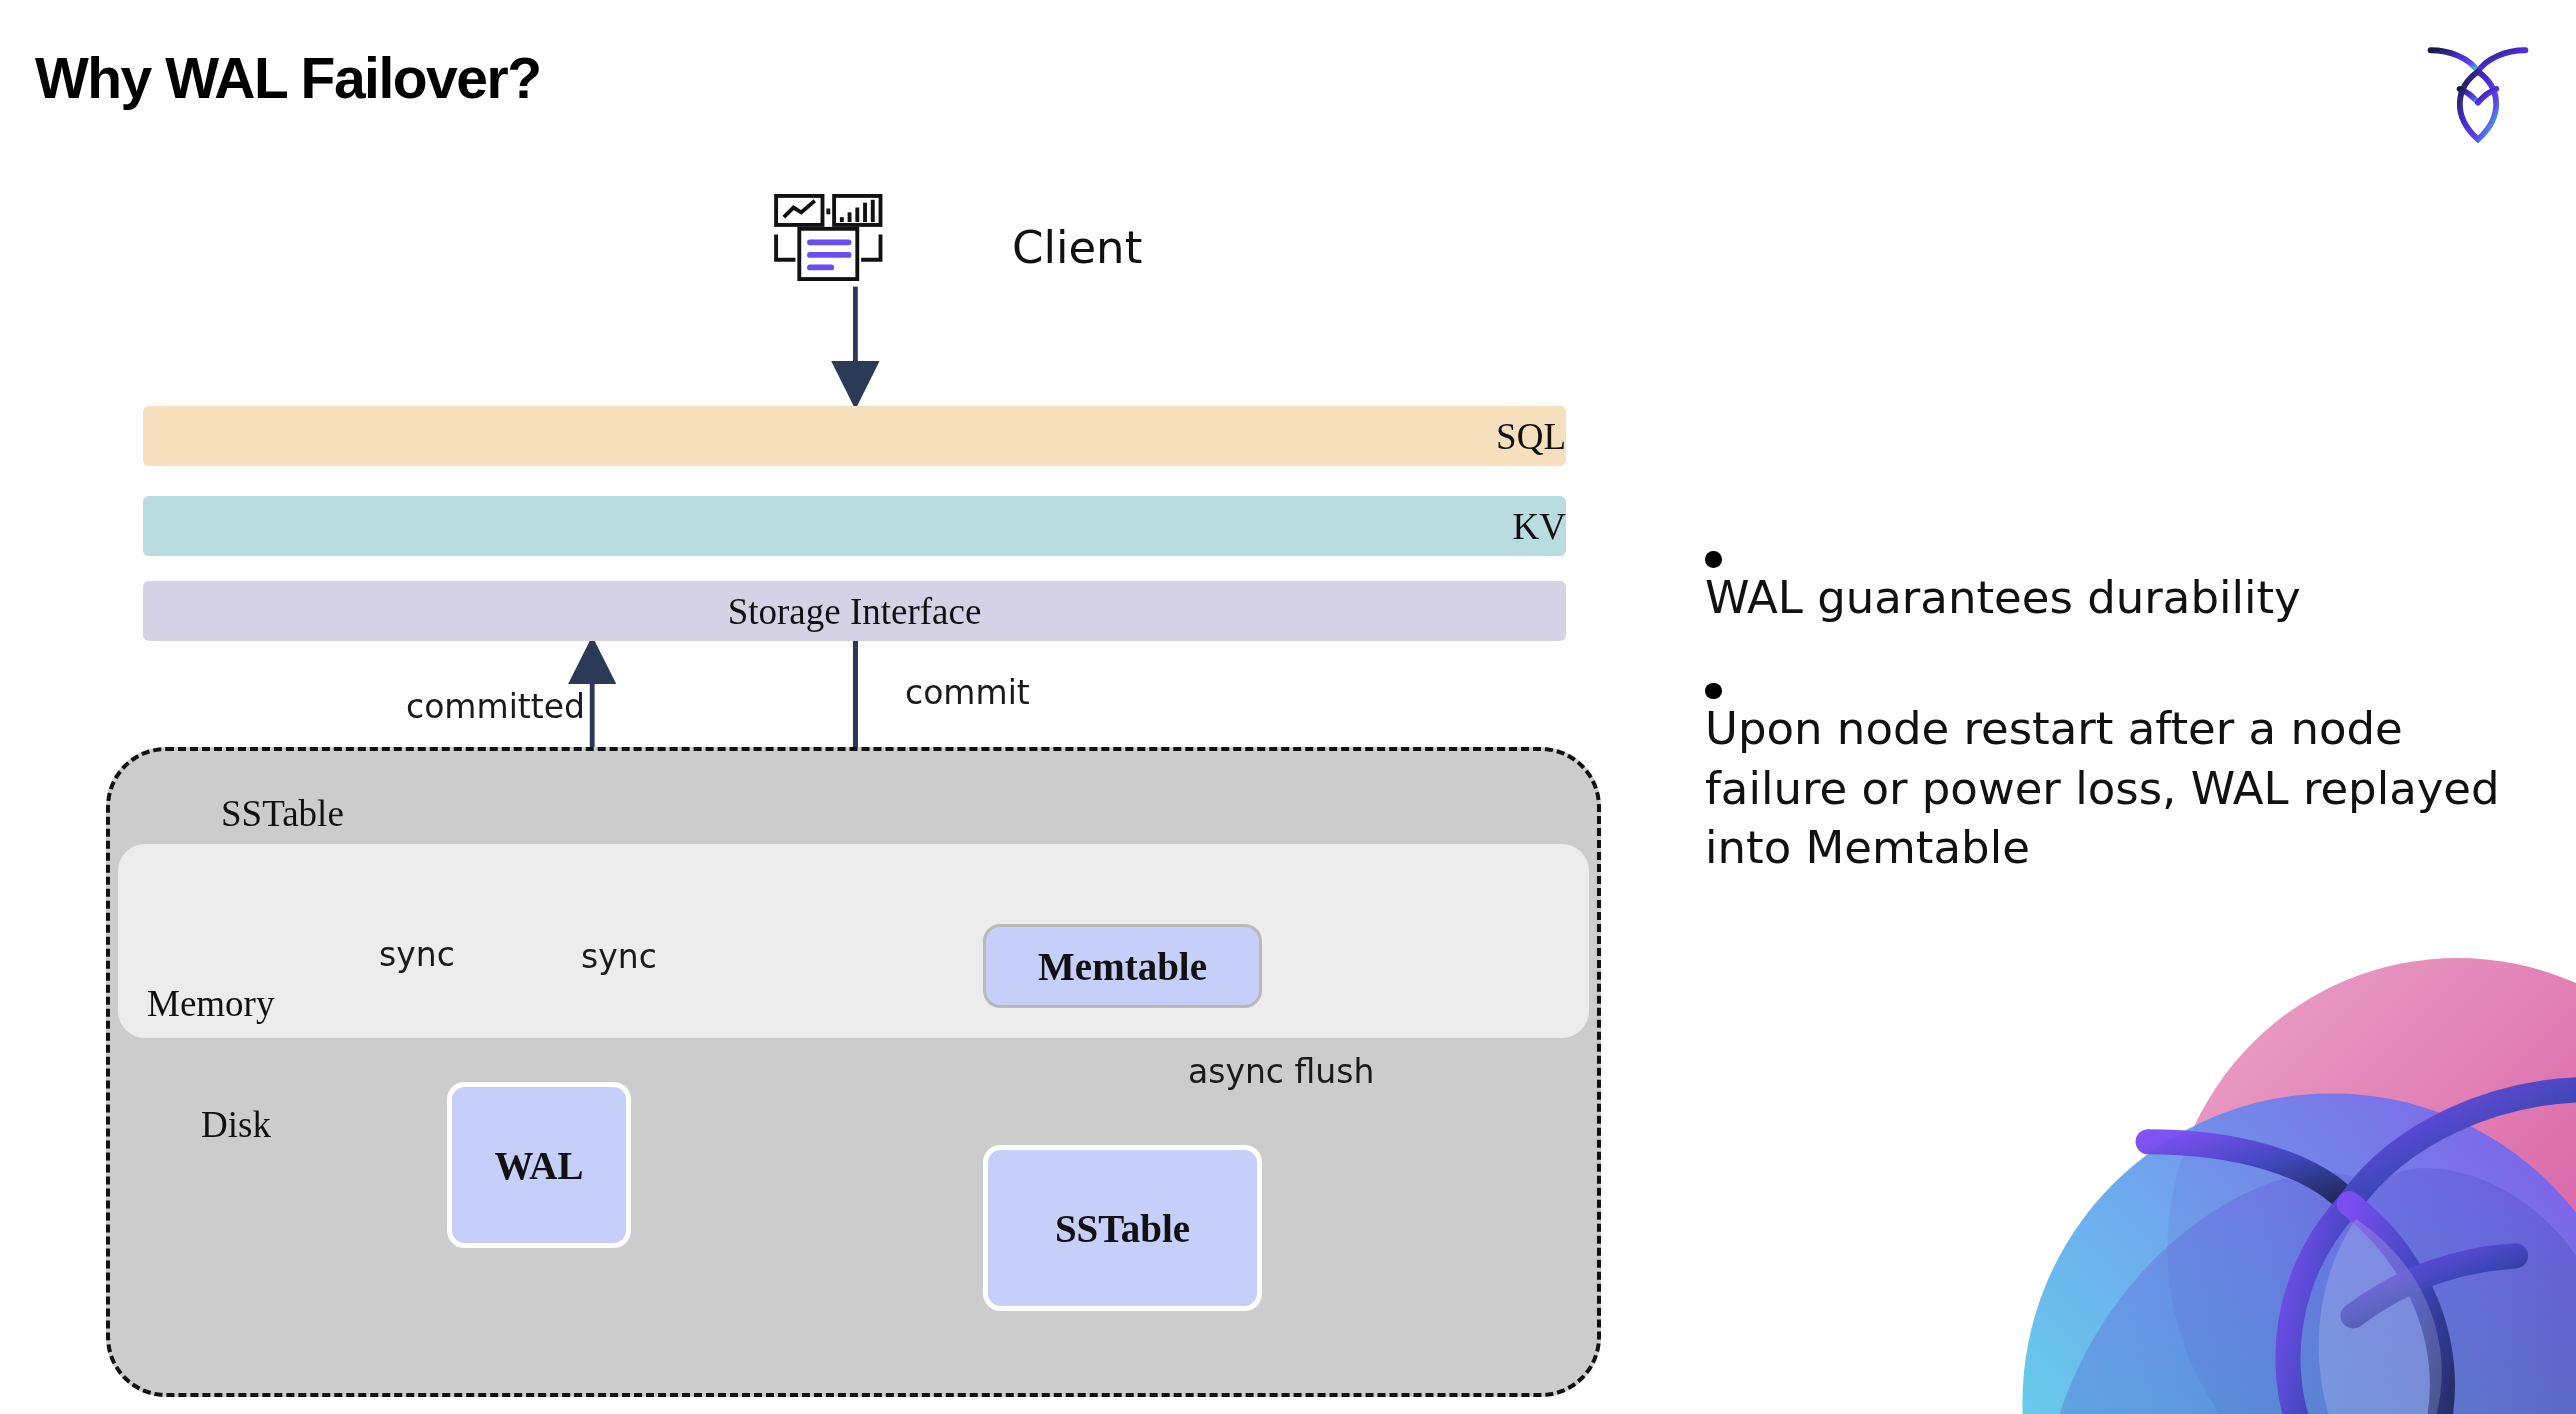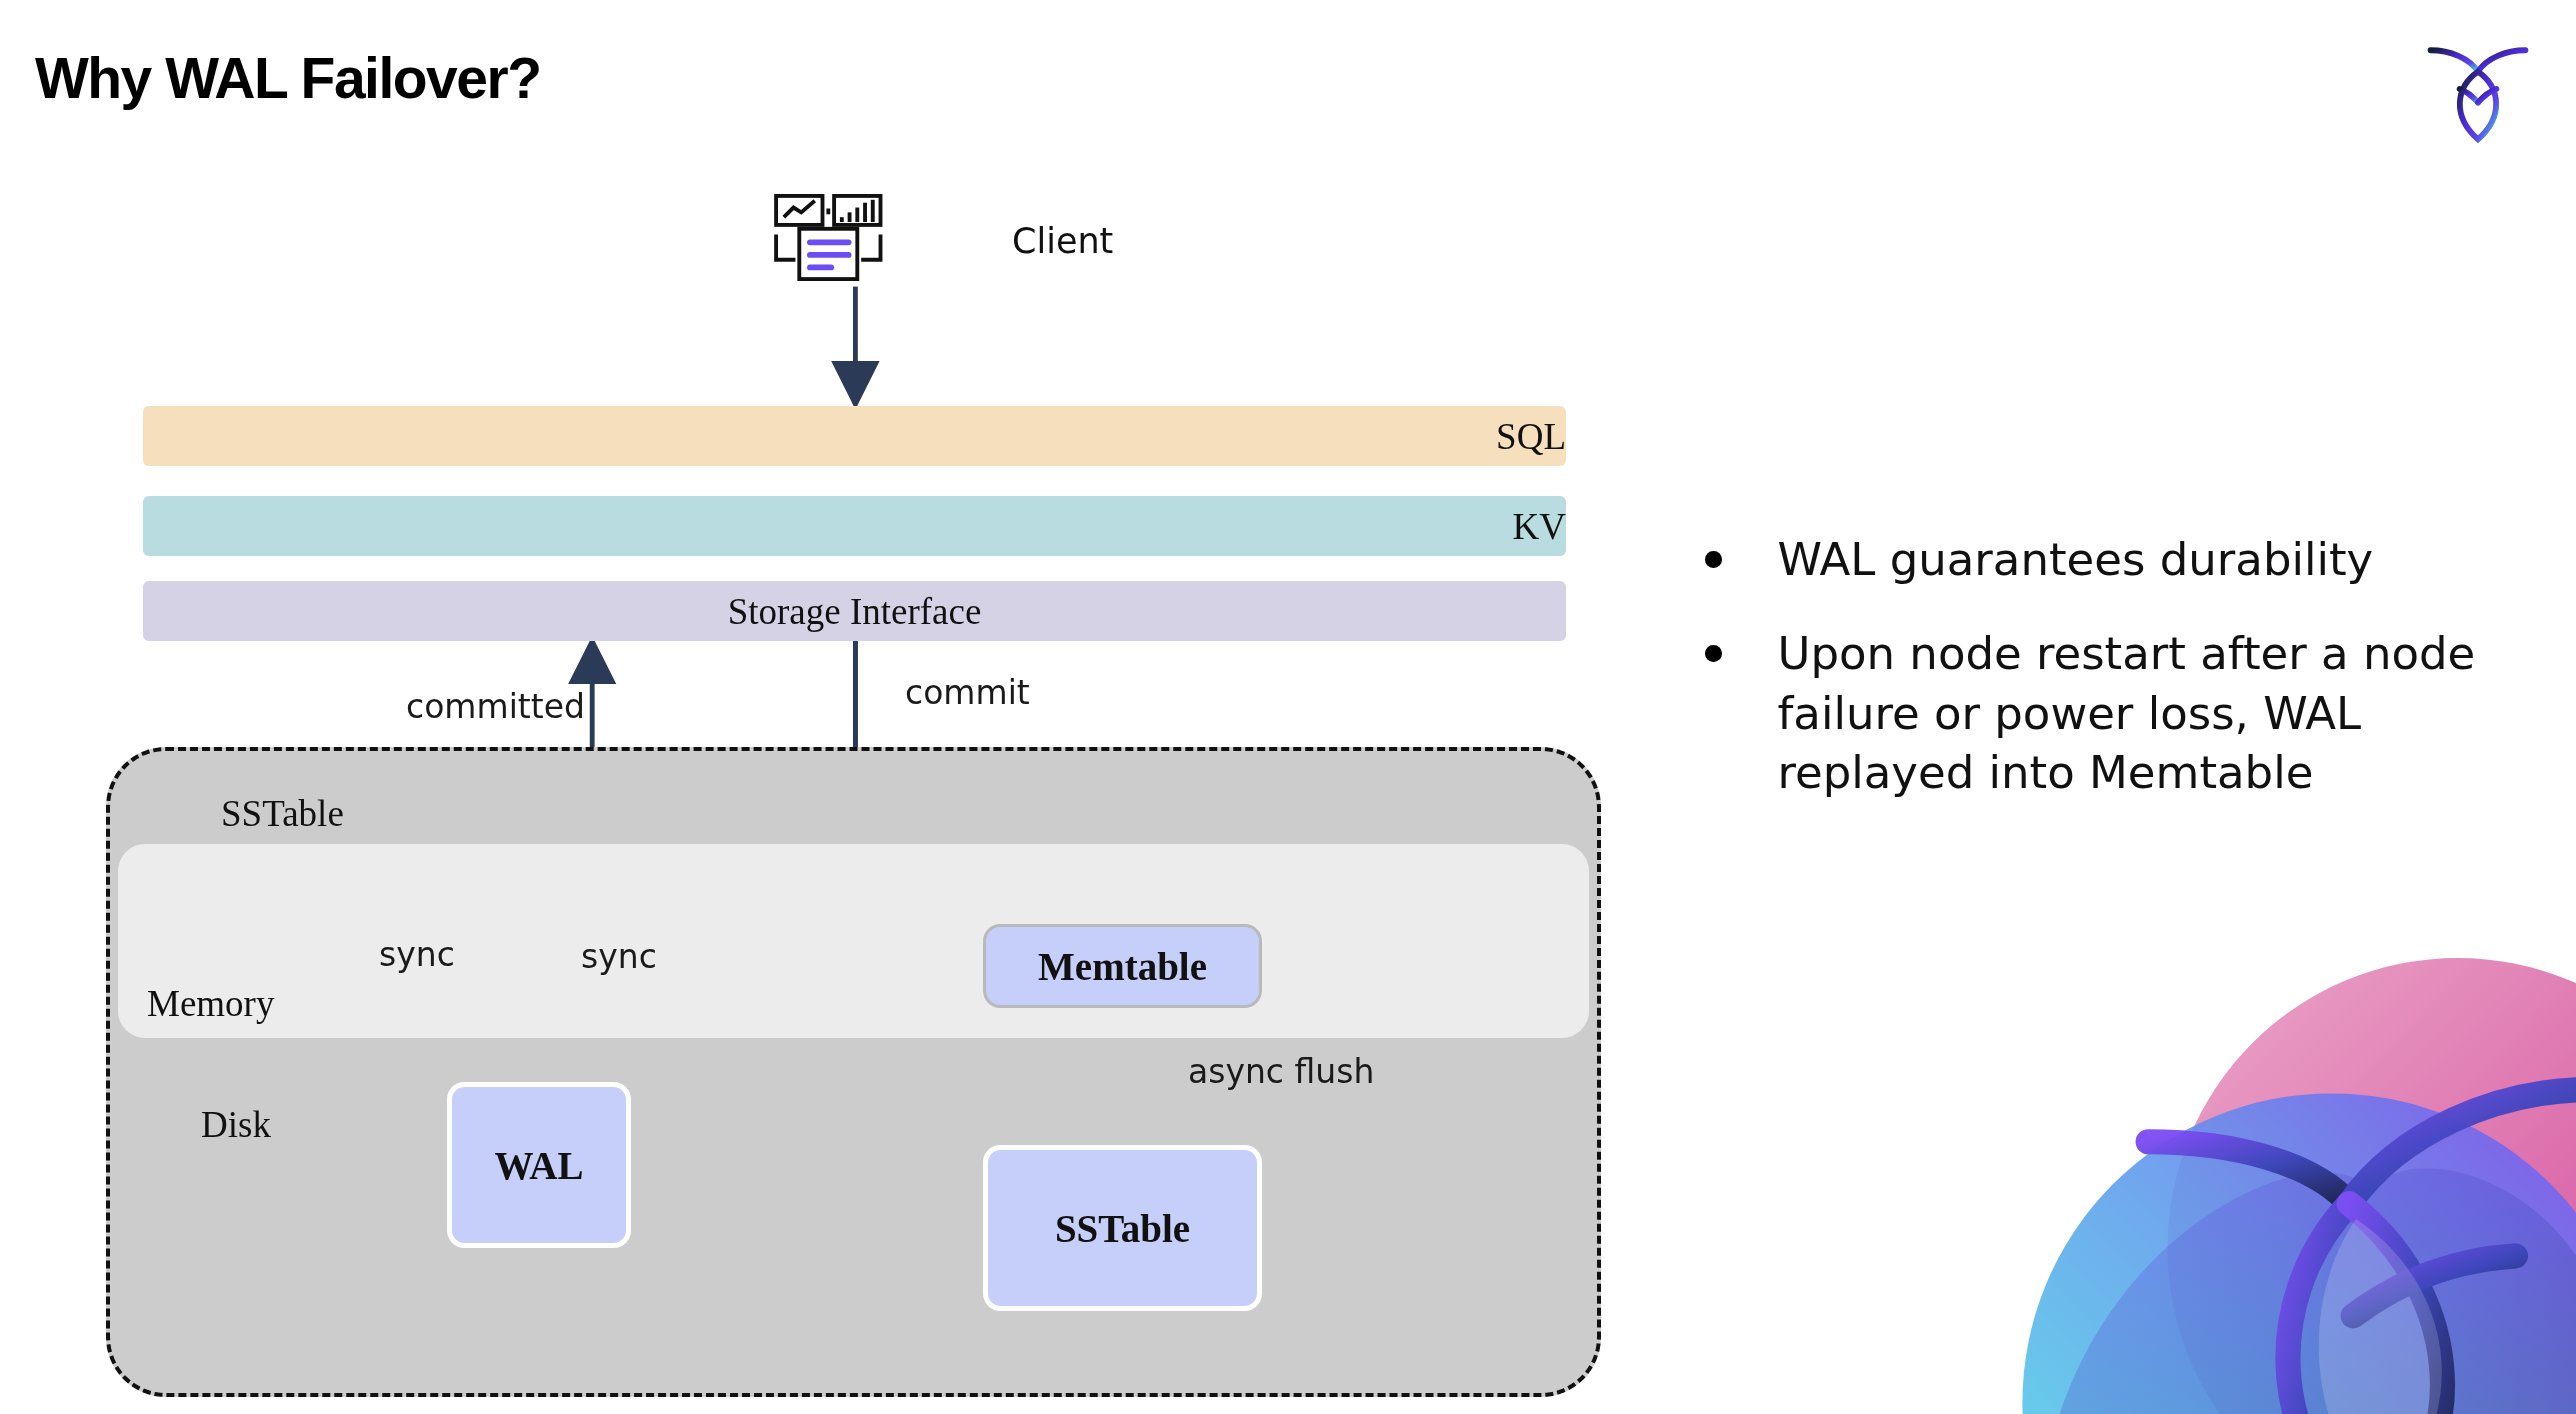--- a/index.html
+++ b/index.html
@@ -62,21 +62,21 @@
     position: absolute;
     left: 774px;
     top: 194px;
     width: 155px;
     height: 87px;
   }
   #client-label {
     position: absolute;
     left: 1012px;
     top: 221px;
-    font-size: 35px;
+    font-size: 45px;
     color: #111111;
     font-family: "DejaVu Sans", sans-serif;
   }
 
   
   .stack-bar {
     position: absolute;
     left: 143px;
     width: 1423px;
     height: 60px;
@@ -193,20 +193,21 @@
   #bullets {
     position: absolute;
     left: 1705px;
     top: 530px;
     width: 832px;
   }
   .bullet-row {
     display: flex;
     align-items: flex-start;
     margin-bottom: 35px;
+    flex-direction: column;
   }
   .bullet-dot {
     flex: 0 0 auto;
     width: 16.5px;
     height: 16.5px;
     border-radius: 50%;
     background: #000000;
     margin-top: 21px;
     margin-right: 56px;
   }

